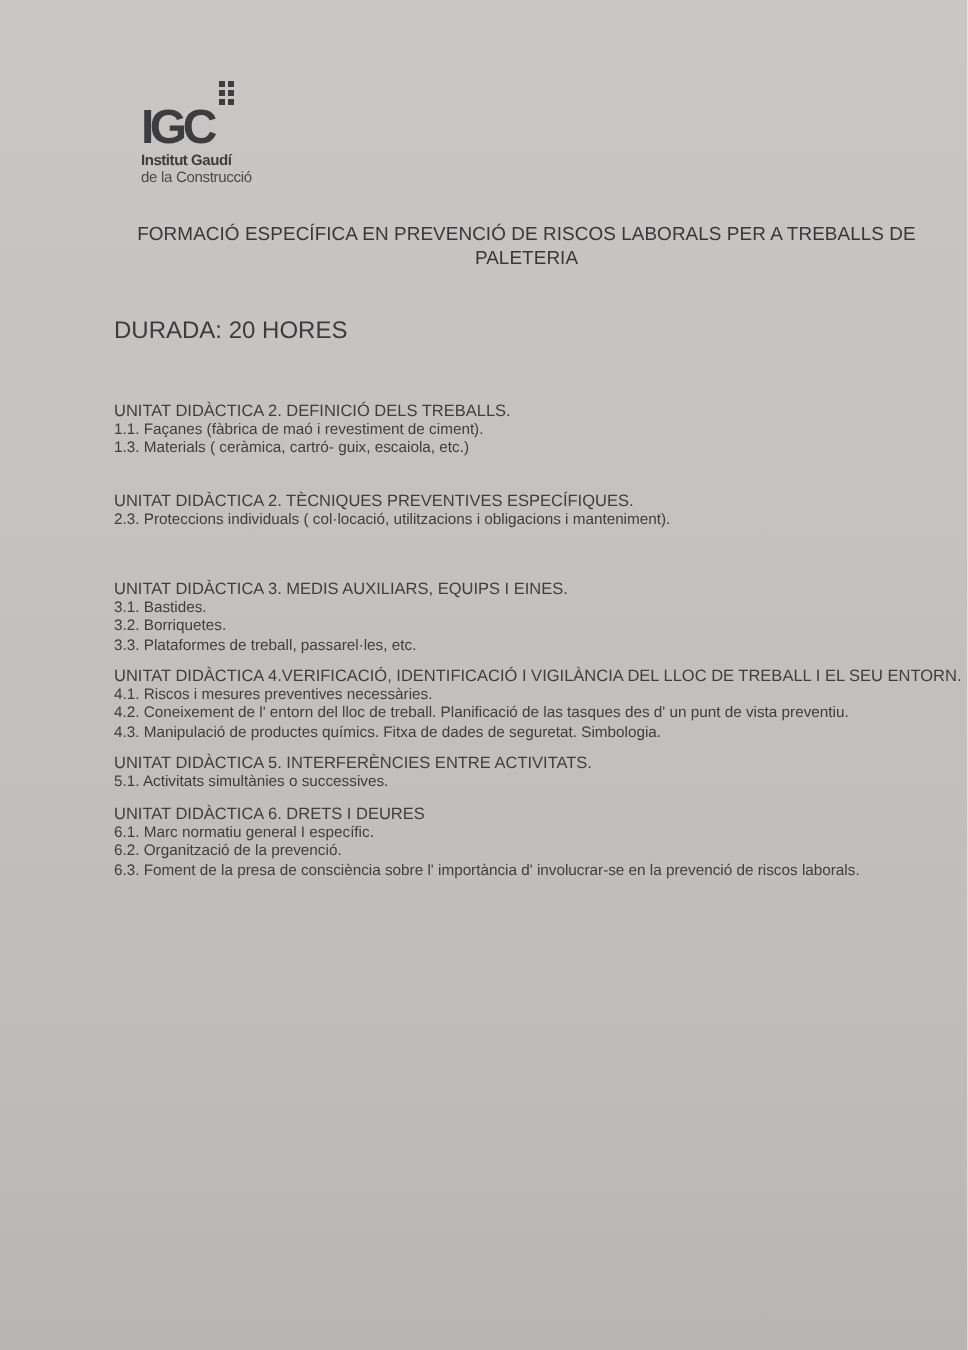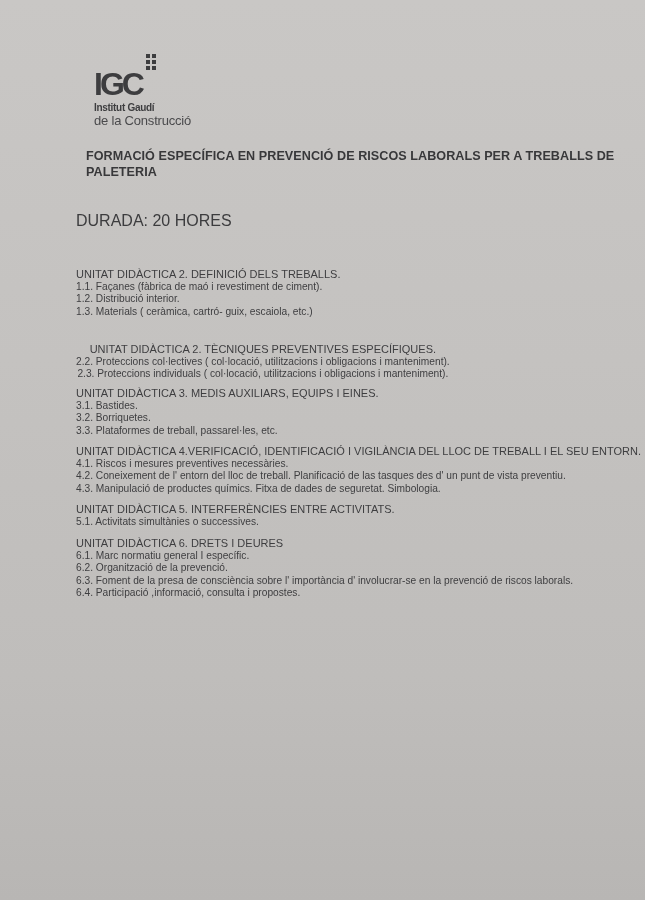--- a/index.html
+++ b/index.html
@@ -9,22 +9,22 @@
     font-family: "Liberation Sans", sans-serif;
     color: #3a3a3c;
     position: relative;
   }
   .page { position: absolute; left: 0; top: 0; width: 645px; height: 900px; }
   .logo { position: absolute; left: 94px; top: 54px; width: 80px; height: 70px; }
   .logo-mark { position: absolute; left: 0; top: 14px; font-weight: bold; font-size: 32px; letter-spacing: -3px; color: #3d3d3f; line-height: 32px; }
   .logo-dots { position: absolute; left: 52px; top: 0; display: grid; grid-template-columns: 4px 4px; gap: 2px; }
   .logo-dots span { width: 4px; height: 4px; background: #3d3d3f; display: block; }
   .logo-name { position: absolute; left: 0; top: 48px; font-size: 10px; font-weight: bold; color: #3d3d3f; white-space: nowrap; letter-spacing: -0.3px; }
-  .logo-sub { position: absolute; left: 0; top: 59px; font-size: 13px; color: #4a4a4c; white-space: nowrap; letter-spacing: -0.2px; text-align: right; }
-  .title { position: absolute; left: 86px; top: 148px; width: 530px; font-weight: bold; font-size: 12.6px; line-height: 16px; color: #38383a; letter-spacing: 0.05px; }
+  .logo-sub { position: absolute; left: 0; top: 59px; font-size: 10px; color: #4a4a4c; white-space: nowrap; letter-spacing: -0.2px; text-align: right; }
+  .title { position: absolute; left: 86px; top: 148px; width: 530px; text-align: center; font-weight: normal; font-size: 12.6px; line-height: 16px; color: #38383a; letter-spacing: 0.05px; }
   .duration { position: absolute; left: 76px; top: 212px; font-size: 16px; color: #3c3c3e; }
   .unit { position: absolute; left: 76px; font-size: 10.2px; line-height: 12.3px; color: #3e3e40; }
   .unit-head { font-size: 11px; line-height: 13px; white-space: nowrap; }
   .unit-item { white-space: nowrap; }
 </style>
 </head>
 <body>
 
 <div class="page">
 
@@ -42,27 +42,25 @@
     <div class="logo-sub">de la Construcció</div>
   </div>
 
   <div class="title">FORMACIÓ ESPECÍFICA EN PREVENCIÓ DE RISCOS LABORALS PER A TREBALLS DE PALETERIA</div>
 
   <div class="duration">DURADA: 20 HORES</div>
 
   <div class="unit" style="top:268px;">
     <div class="unit-head">UNITAT DIDÀCTICA 2. DEFINICIÓ DELS TREBALLS.</div>
     <div class="unit-item">1.1. Façanes (fàbrica de maó i revestiment de ciment).</div>
-    <div class="unit-item">1.2. Distribució interior.</div>
     <div class="unit-item">1.3. Materials ( ceràmica, cartró- guix, escaiola, etc.)</div>
   </div>
 
-  <div class="unit" style="top:343px;text-align:center;">
+  <div class="unit" style="top:328px;">
     <div class="unit-head">UNITAT DIDÀCTICA 2.  TÈCNIQUES PREVENTIVES ESPECÍFIQUES.</div>
-    <div class="unit-item">2.2. Proteccions col·lectives ( col·locació, utilitzacions i obligacions i manteniment).</div>
     <div class="unit-item">2.3. Proteccions individuals ( col·locació, utilitzacions i obligacions i manteniment).</div>
   </div>
 
   <div class="unit" style="top:387px;">
     <div class="unit-head">UNITAT DIDÀCTICA 3.  MEDIS AUXILIARS, EQUIPS I EINES.</div>
     <div class="unit-item">3.1. Bastides.</div>
     <div class="unit-item">3.2. Borriquetes.</div>
     <div class="unit-item">3.3. Plataformes de treball, passarel·les, etc.</div>
   </div>
 
@@ -76,16 +74,15 @@
   <div class="unit" style="top:503px;">
     <div class="unit-head">UNITAT DIDÀCTICA 5.  INTERFERÈNCIES ENTRE ACTIVITATS.</div>
     <div class="unit-item">5.1. Activitats simultànies o successives.</div>
   </div>
 
   <div class="unit" style="top:537px;">
     <div class="unit-head">UNITAT DIDÀCTICA 6.  DRETS I DEURES</div>
     <div class="unit-item">6.1. Marc normatiu general I específic.</div>
     <div class="unit-item">6.2. Organització de la prevenció.</div>
     <div class="unit-item">6.3. Foment de la presa de consciència sobre l' importància d' involucrar-se en la prevenció de riscos laborals.</div>
-    <div class="unit-item">6.4. Participació ,informació, consulta i propostes.</div>
   </div>
 
 </div>
 
 </body></html>

